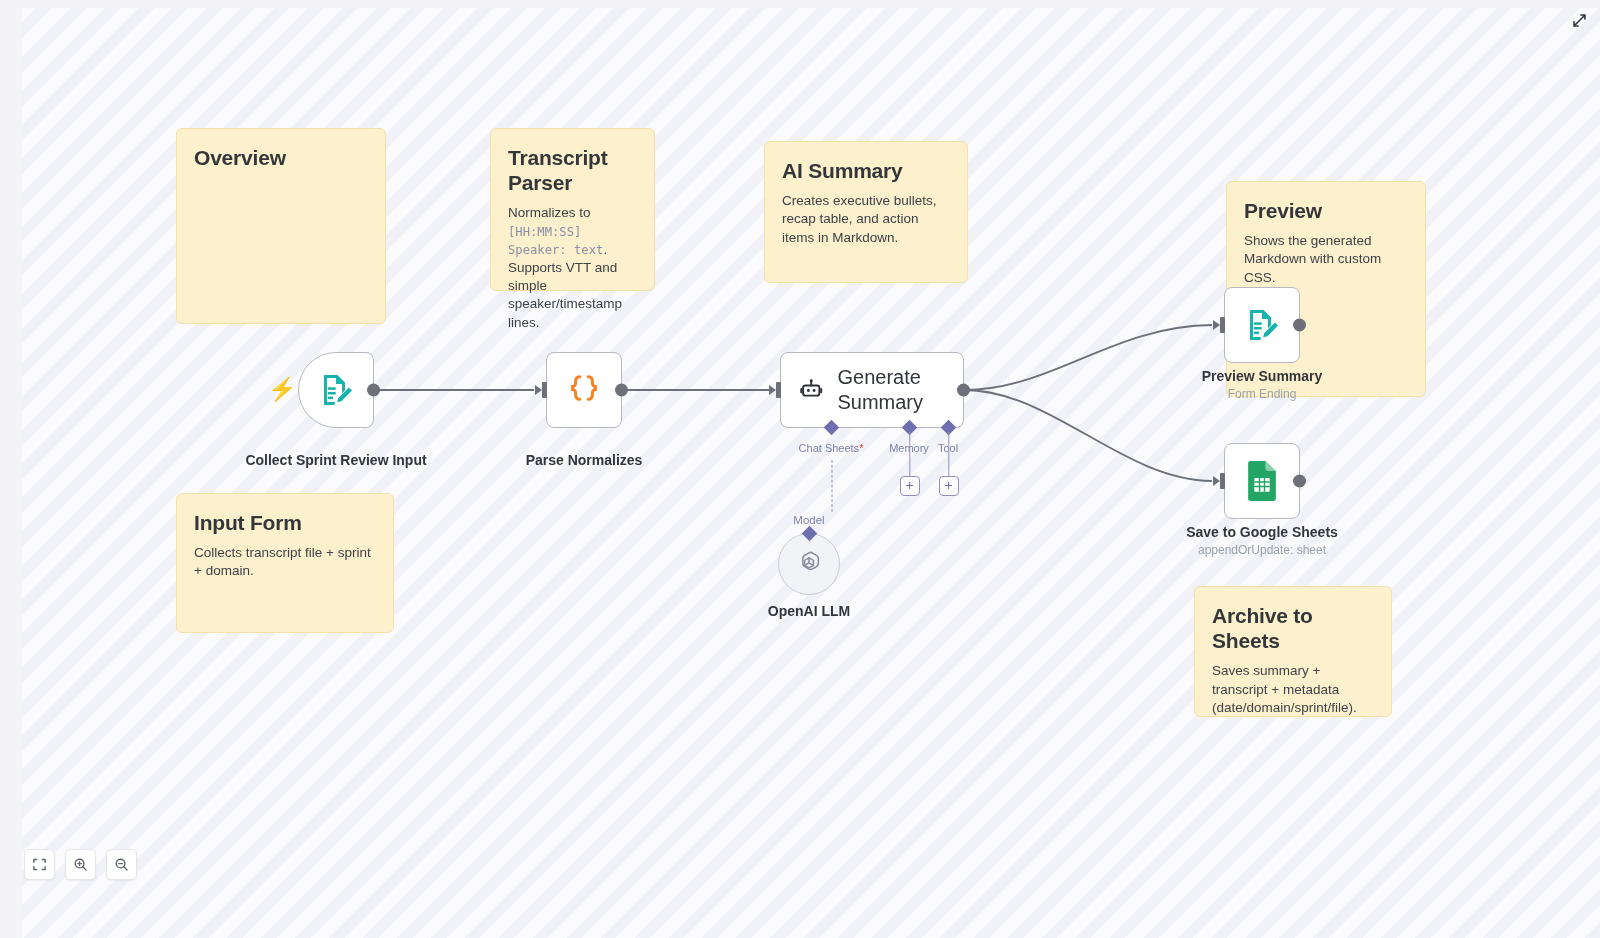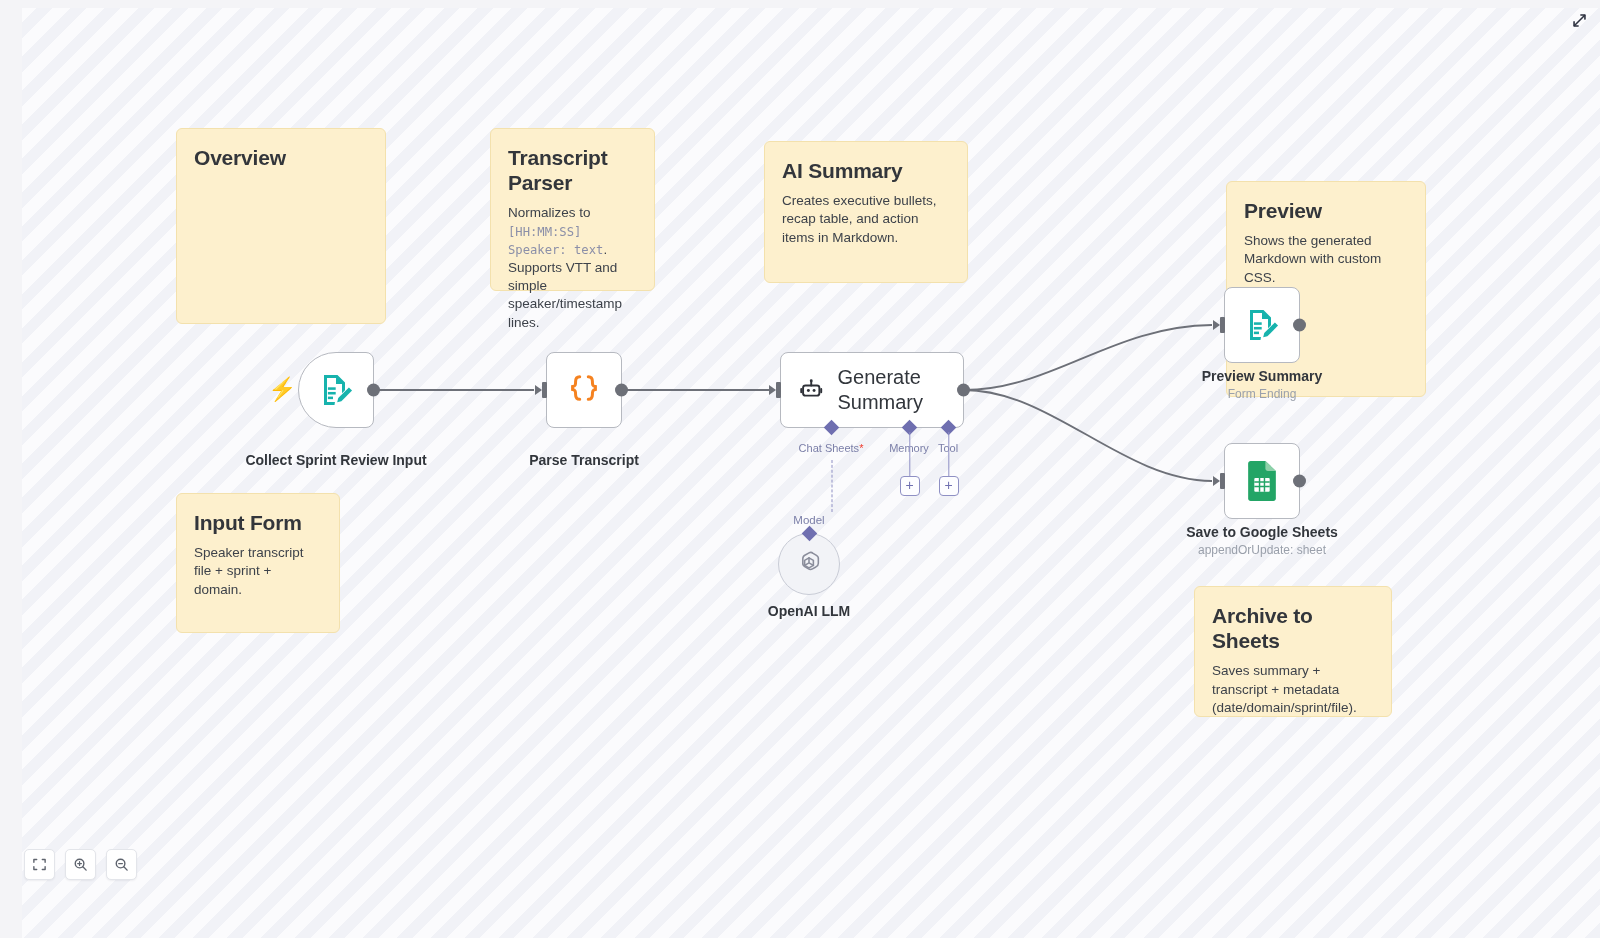--- a/index.html
+++ b/index.html
@@ -262,23 +262,23 @@
     <div class="sticky" style="left:742px; top:133px; width:204px; height:142px;">
       <h3>AI Summary</h3>
       <p>Creates executive bullets, recap table, and action items in Markdown.</p>
     </div>
 
     <div class="sticky" style="left:1204px; top:173px; width:200px; height:216px;">
       <h3>Preview</h3>
       <p>Shows the generated Markdown with custom CSS.</p>
     </div>
 
-    <div class="sticky" style="left:154px; top:485px; width:164px; height:140px;">
+    <div class="sticky" style="left:154px; top:485px; width:218px; height:140px;">
       <h3>Input Form</h3>
-      <p>Speaker transcript file + sprint + domain.</p>
+      <p>Collects transcript file + sprint + domain.</p>
     </div>
 
 
     <div class="sticky" style="left:1172px; top:578px; width:198px; height:131px;">
       <h3>Archive to Sheets</h3>
       <p>Saves summary + transcript + metadata (date/domain/sprint/file).</p>
     </div>
 
     <div class="node" style="left:276px; top:344px;">
       <div class="bolt" style="left:-30px; top:24px;">⚡</div>
@@ -300,21 +300,21 @@
         <div class="port-in">
             <span class="tri"></span>
             <span class="bar"></span>
           </div>
         <svg width="38" height="38" viewBox="0 0 24 24">
           <path d="M9.3 3.6c-2.2 0-2.6 1.3-2.6 2.9 0 2.1-.1 3.1-1.9 3.3v1.9c1.8.2 1.9 1.2 1.9 3.3 0 1.6.4 2.9 2.6 2.9" fill="none" stroke="#f58220" stroke-width="1.9" stroke-linecap="round"></path>
           <path d="M14.7 3.6c2.2 0 2.6 1.3 2.6 2.9 0 2.1.1 3.1 1.9 3.3v1.9c-1.8.2-1.9 1.2-1.9 3.3 0 1.6-.4 2.9-2.6 2.9" fill="none" stroke="#f58220" stroke-width="1.9" stroke-linecap="round"></path>
         </svg>
         <div class="port-out"></div>
       </div>
-      <div class="node-label">Parse Transcript</div>
+      <div class="node-label">Parse Normalizes</div>
     </div>
 
     <div class="node" style="left:758px; top:344px;">
       <div class="node-box wide">
         <div class="port-in">
             <span class="tri"></span>
             <span class="bar"></span>
           </div>
         <svg width="34" height="34" viewBox="0 0 24 24">
           <rect x="4" y="7.5" width="16" height="10" rx="2.4" fill="none" stroke="#2e3138" stroke-width="1.9"></rect>

